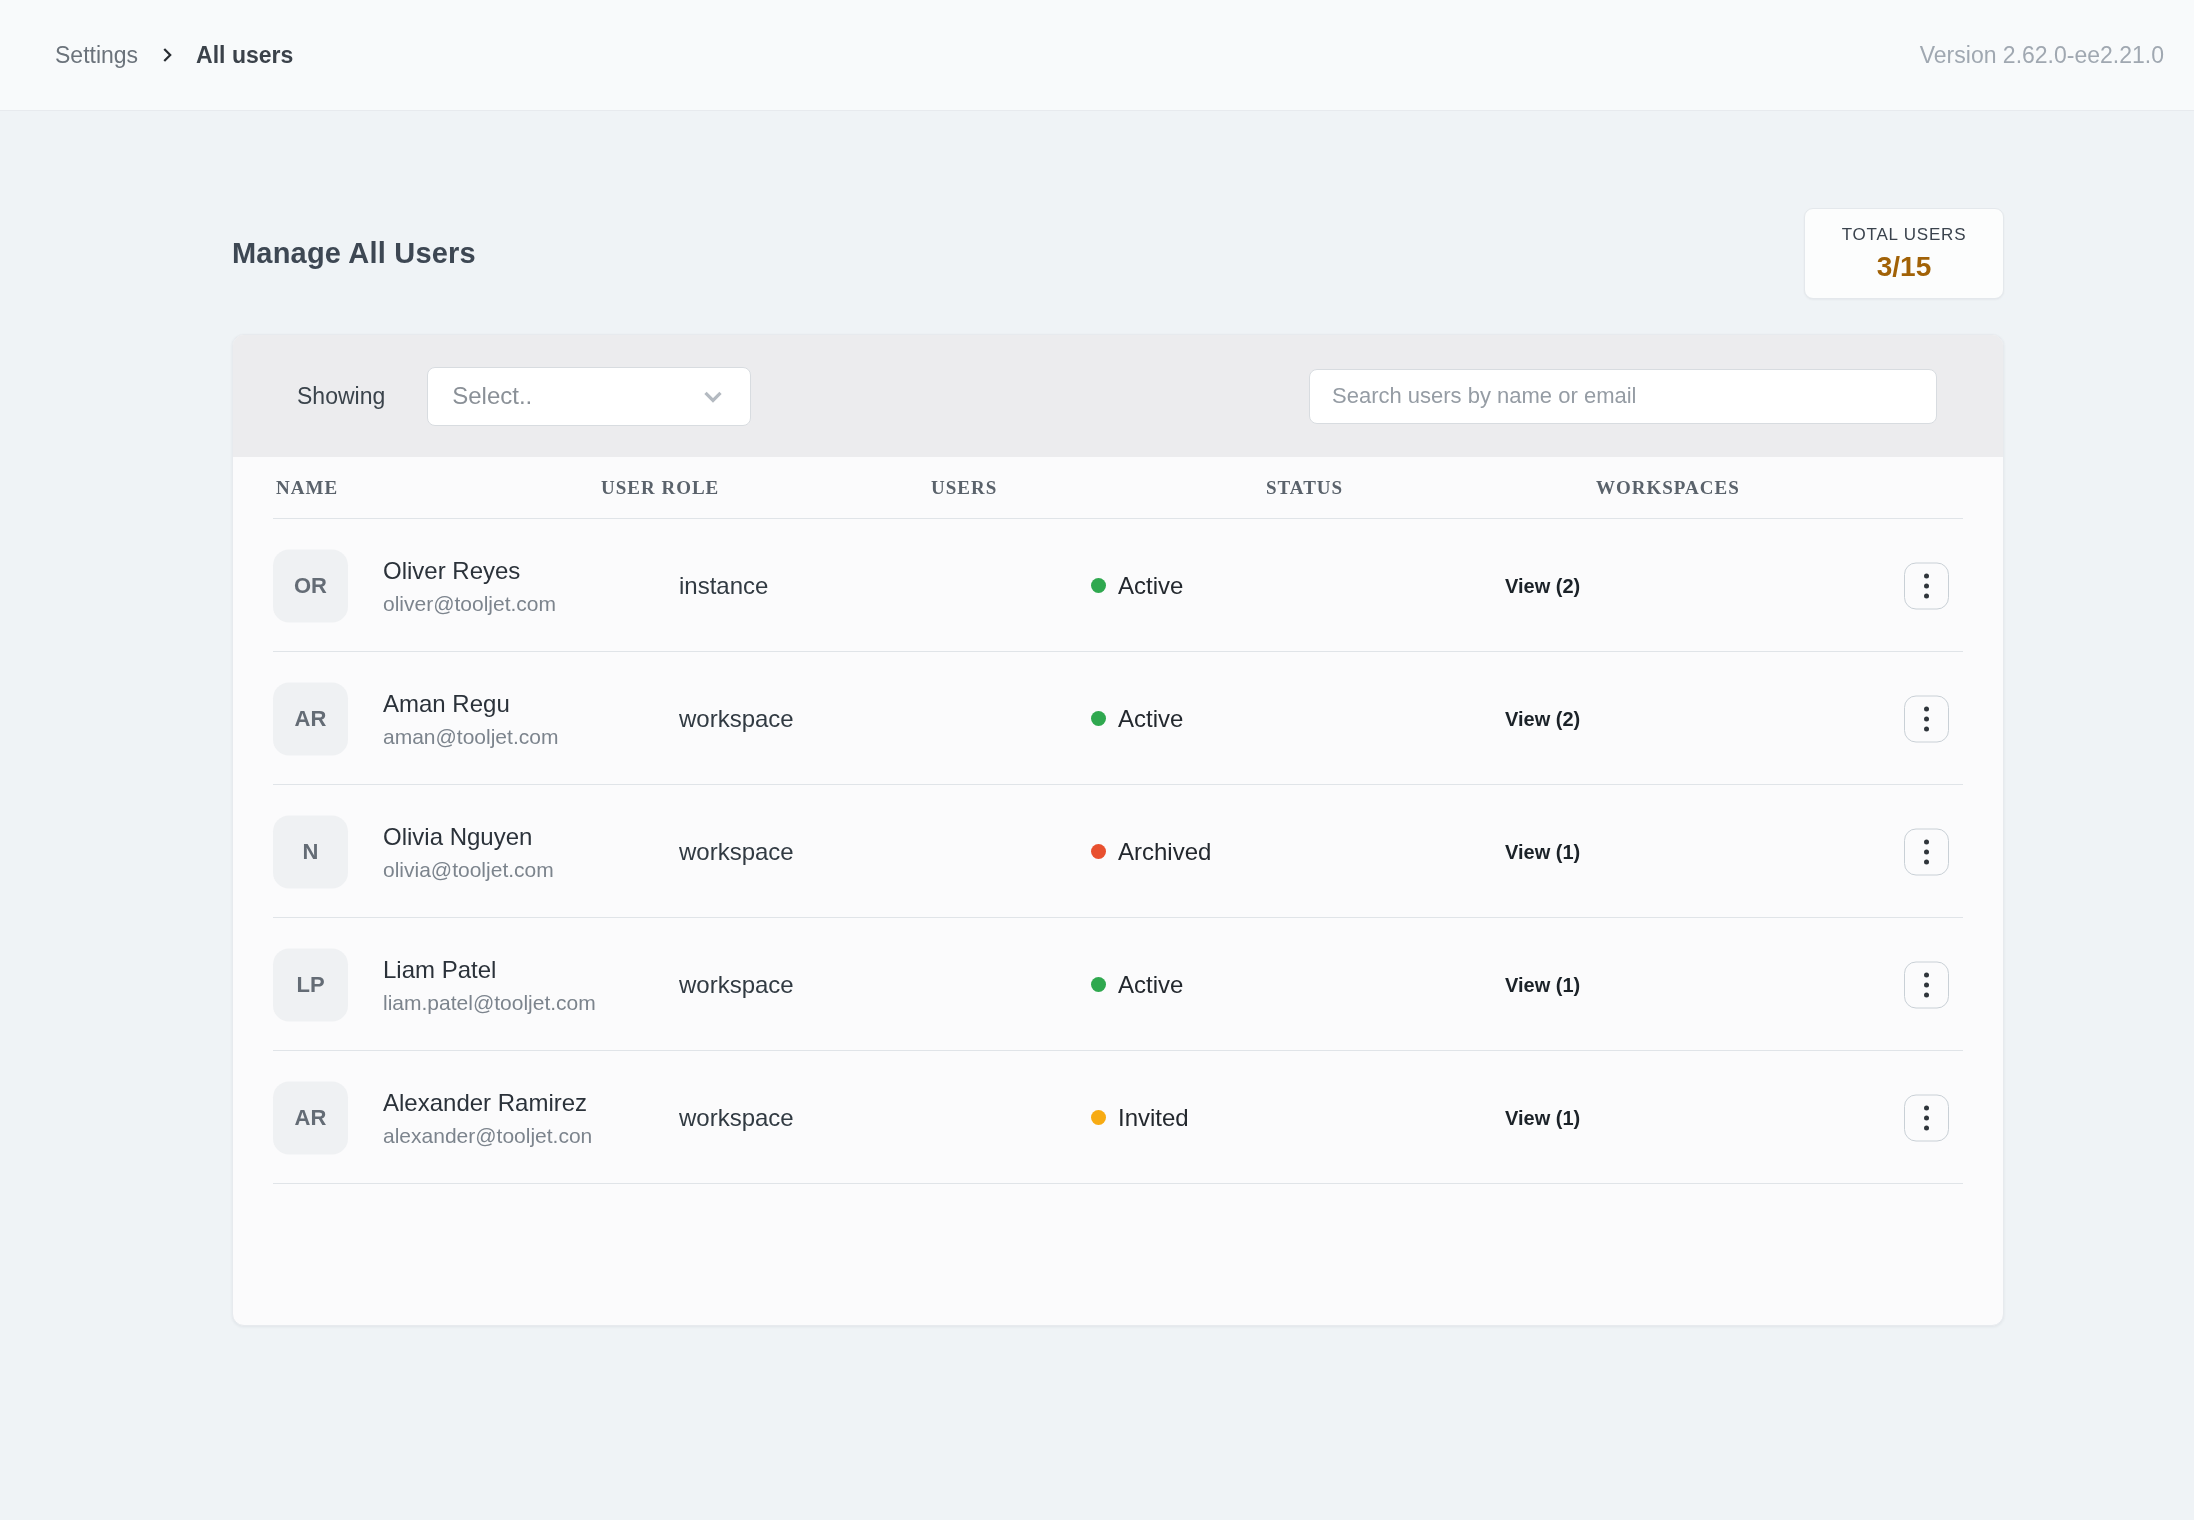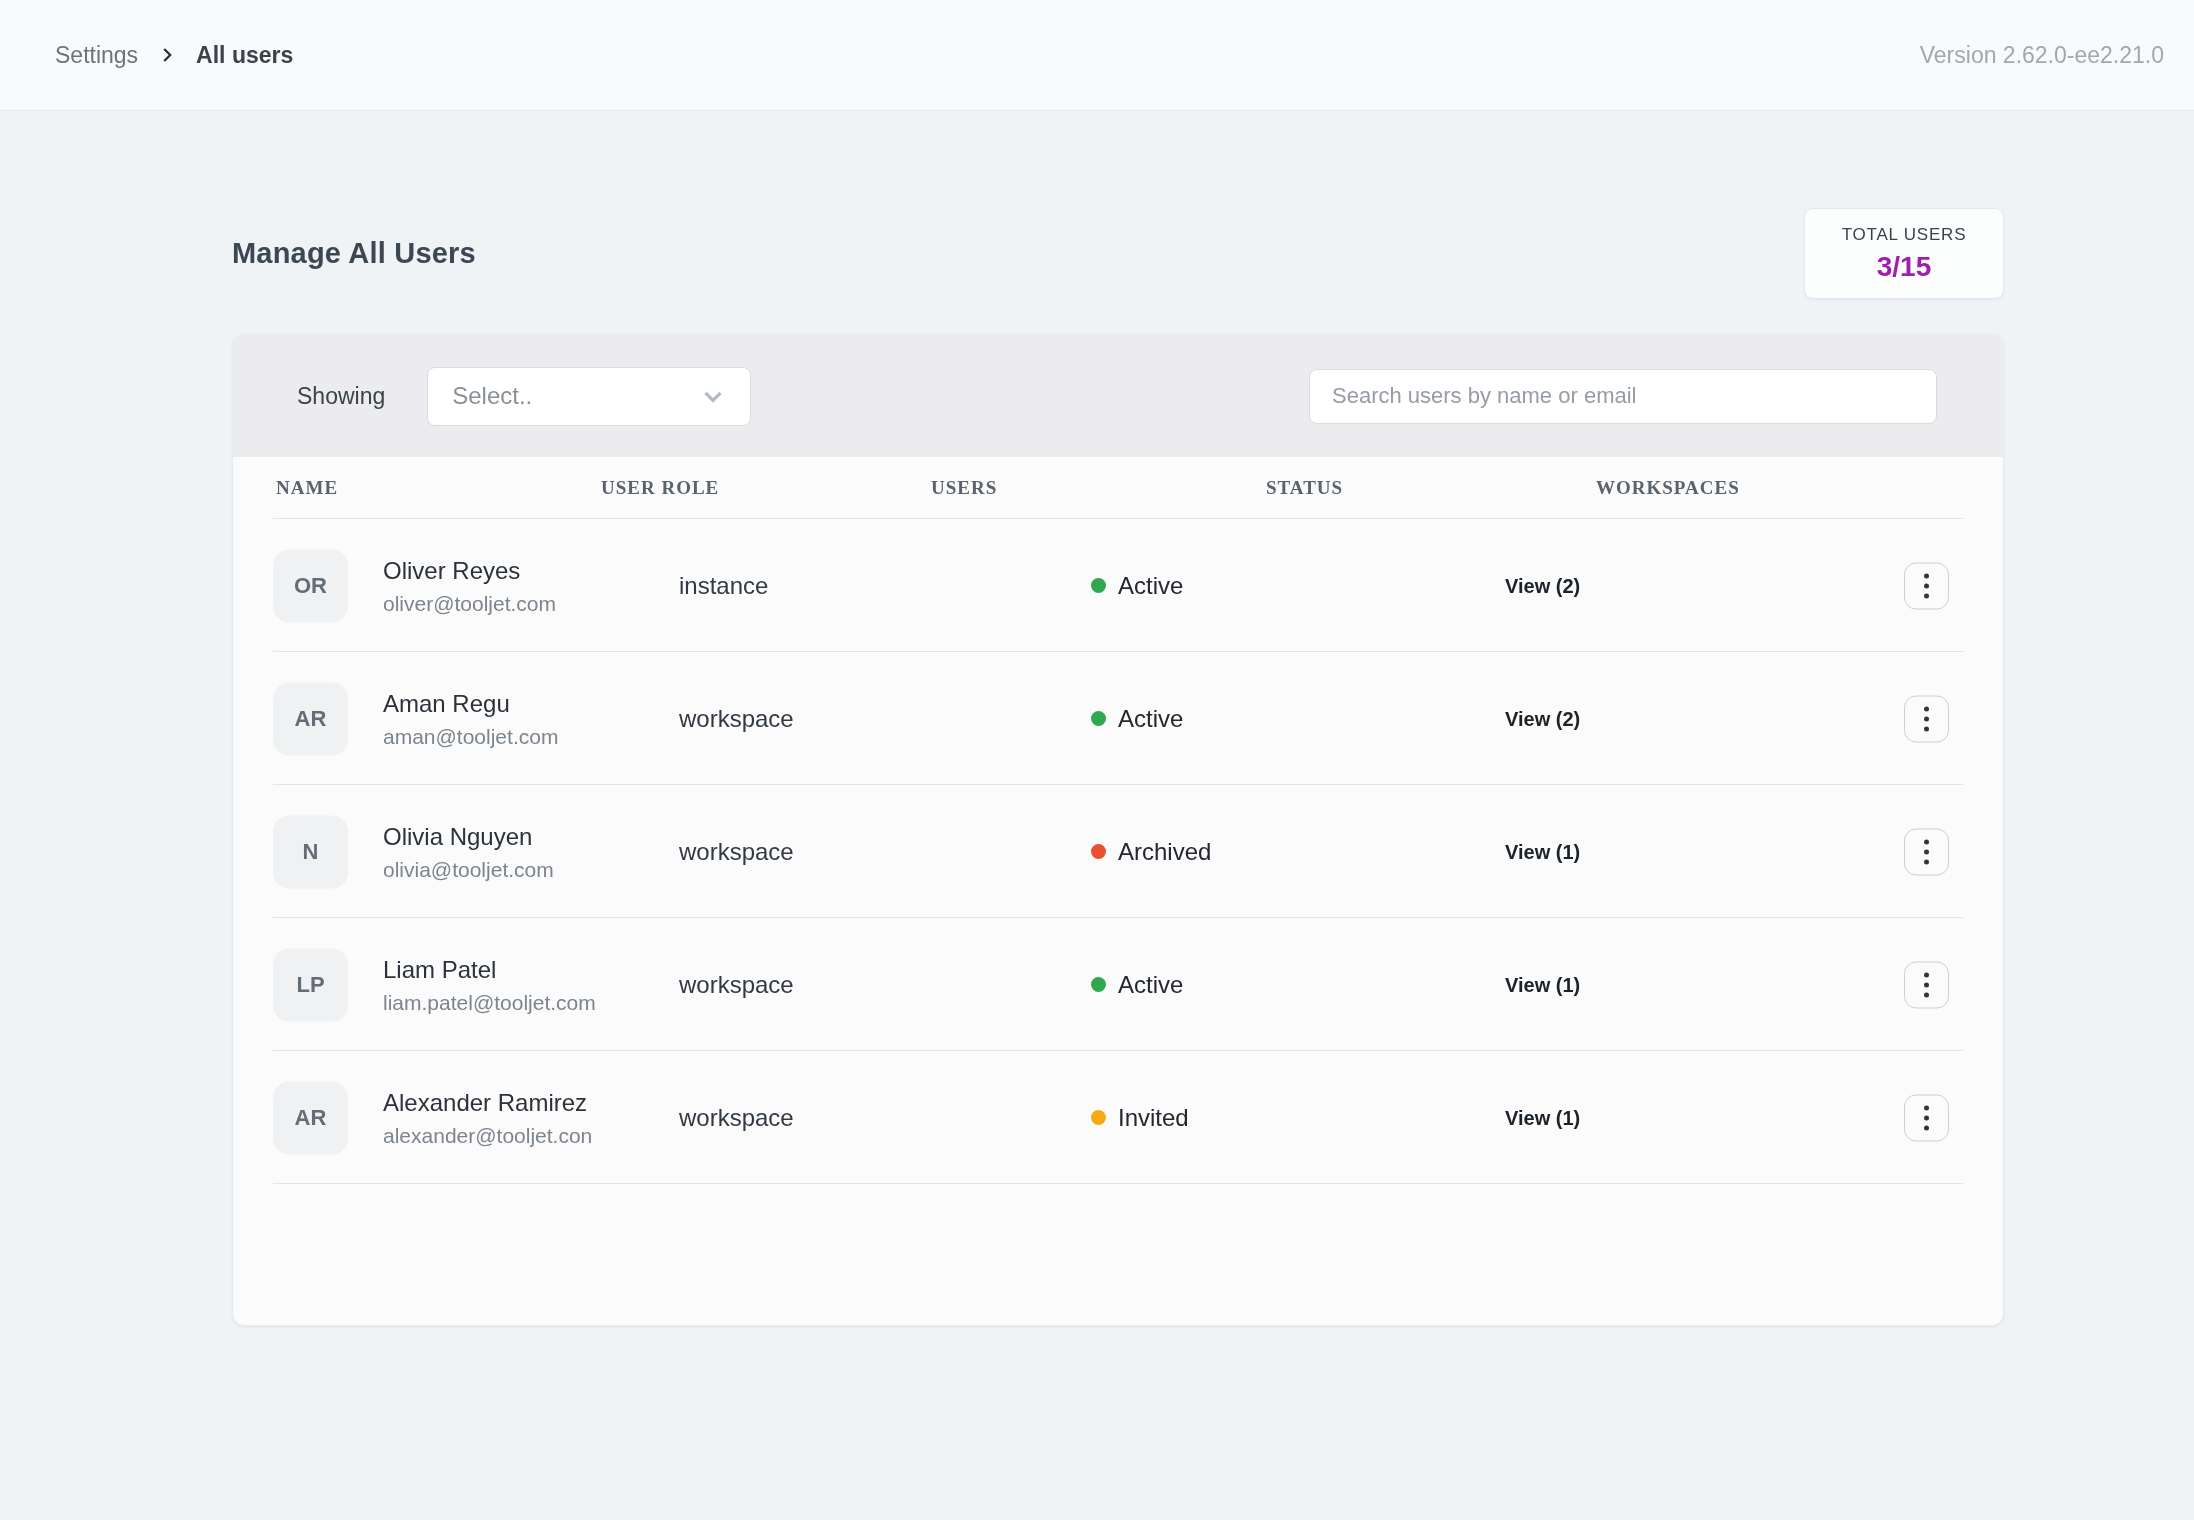--- a/index.html
+++ b/index.html
@@ -36,21 +36,21 @@
   .stat-card {
     width: 200px; height: 91px;
     background: #fcfdfd;
     border: 1px solid #e4e8ec;
     border-radius: 9px;
     box-shadow: 0 1px 2px rgba(30,40,50,.05);
     display: flex; flex-direction: column; align-items: center; justify-content: center;
     gap: 6px;
   }
   .stat-label { font-size: 17px; letter-spacing: .8px; color: #3a434d; }
-  .stat-value { font-size: 28px; font-weight: bold; color: #a21caf; }
+  .stat-value { font-size: 28px; font-weight: bold; color: #a16207; }
 
   
   .card {
     margin-top: 35px;
     width: 1772px;
     height: 992px;
     background: #fbfbfc;
     border: 1px solid #e7eaee;
     border-radius: 12px;
     box-shadow: 0 1px 3px rgba(30,40,50,.07);

